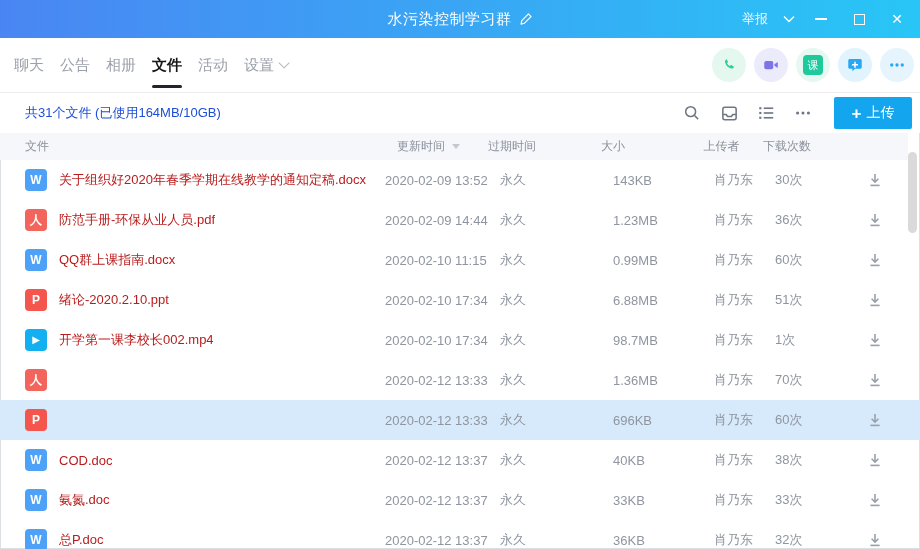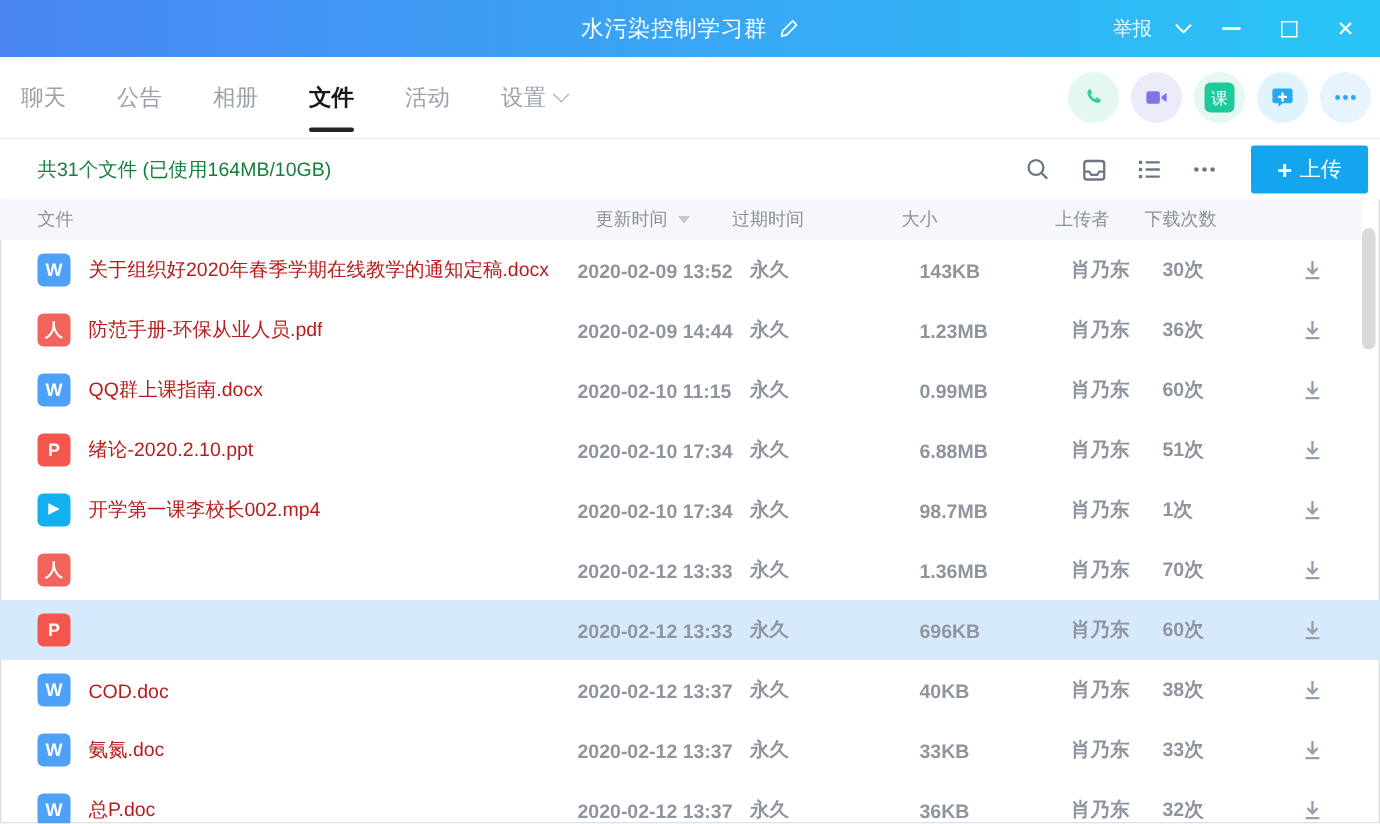--- a/index.html
+++ b/index.html
@@ -19,58 +19,58 @@
     display:flex; align-items:center; gap:12px; color:rgba(255,255,255,.9); }
   .report { font-size:13px; cursor:pointer; margin-right:2px; }
   .winbtn { width:26px; height:26px; display:flex; align-items:center; justify-content:center; cursor:pointer; }
   .bar-min { width:12px; height:2px; background:#fff; display:block; }
   .box-max { width:11px; height:11px; border:1.5px solid #fff; display:block; }
   .x-close { font-size:14px; color:#fff; line-height:1; }
 
   
   .tabbar { height:55px; display:flex; align-items:center; justify-content:space-between;
     padding:0 6px 0 14px; border-bottom:1px solid #ededed; background:#fff; }
-  .tabs { display:flex; align-items:flex-start; gap:34px; height:100%; }
+  .tabs { display:flex; align-items:flex-start; gap:16px; height:100%; }
   .tab { position:relative; height:100%; display:flex; align-items:center; gap:4px;
     font-size:15px; color:#9ba1ab; cursor:pointer; }
   .tab.active { color:#17181a; font-weight:bold; }
   .tab.active::after { content:""; position:absolute; left:0; right:0; bottom:4px;
     height:3px; background:#23252a; border-radius:2px; }
   .tab .chev { display:none; width:8px; height:8px; border-right:1.5px solid #b4bac2;
     border-bottom:1.5px solid #b4bac2; transform:rotate(45deg) translateY(-3px); }
   .tab.has-dropdown .chev { display:inline-block; }
   .quick-actions { display:flex; align-items:center; gap:8px; }
   .qa { width:34px; height:34px; border-radius:50%; display:flex; align-items:center;
     justify-content:center; cursor:pointer; }
   .qa-badge { width:20px; height:20px; border-radius:4px; color:#fff; font-size:11px;
     display:flex; align-items:center; justify-content:center; }
 
   
   .toolbar { height:40px; display:flex; align-items:center; justify-content:space-between;
     padding:0 8px 0 25px; background:#fff; }
-  .summary { font-size:13px; color:#15803d; }
+  .summary { font-size:13px; color:#1d4ed8; }
   .tool-right { display:flex; align-items:center; gap:17px; }
   .tool-icon { width:20px; height:20px; display:flex; align-items:center; justify-content:center; cursor:pointer; }
   .upload-btn { margin-left:4px; width:78px; height:32px; border:none; border-radius:2px;
     color:#fff; font-size:14px; display:flex; align-items:center; justify-content:center;
     gap:5px; cursor:pointer; font-family:inherit; }
   .upload-plus { font-size:17px; font-weight:bold; line-height:1; }
 
   
   .thead { height:27px; margin-right:12px; background:#f5f7fa; display:flex; align-items:center;
     padding:0 25px; font-size:12px; color:#8b919c; }
   .tbody { }
   .row { height:40px; display:flex; align-items:center; padding:0 25px; cursor:pointer; }
   .row.selected { background:#d7eafc; }
   .c-name { flex:1; min-width:0; display:flex; align-items:center; gap:12px; }
   .c-name .fname { font-size:13px; color:#b91c1c; white-space:nowrap; overflow:hidden; text-overflow:ellipsis; }
   .c-upd { width:115px; } .c-exp { width:113px; } .c-size { width:79px; }
   .c-who { width:83px;text-align:center; } .c-cnt { width:80px; }
   .c-act { width:40px; display:flex; justify-content:center; }
-  .gray { font-size:13px; color:#8f959f;font-weight:bold; }
+  .gray { font-size:13px; color:#8f959f; }
   .thead .c-upd { display:flex; align-items:center; gap:7px; padding-left:24px; width:115px; }
   .sort-arrow { width:0; height:0; border-left:4px solid transparent; border-right:4px solid transparent;
     border-top:5px solid #c3c8d0; display:inline-block; }
   .file-icon { width:22px; height:22px; border-radius:4px; flex:none; color:#fff;
     display:flex; align-items:center; justify-content:center; font-weight:bold; font-size:12px; }
   .file-icon span { line-height:1; }
   .dl-btn { width:24px; height:24px; display:flex; align-items:center; justify-content:center; cursor:pointer; }
 
   
   .scroll-thumb { position:absolute; right:3px; top:152px; width:9px; height:81px;

